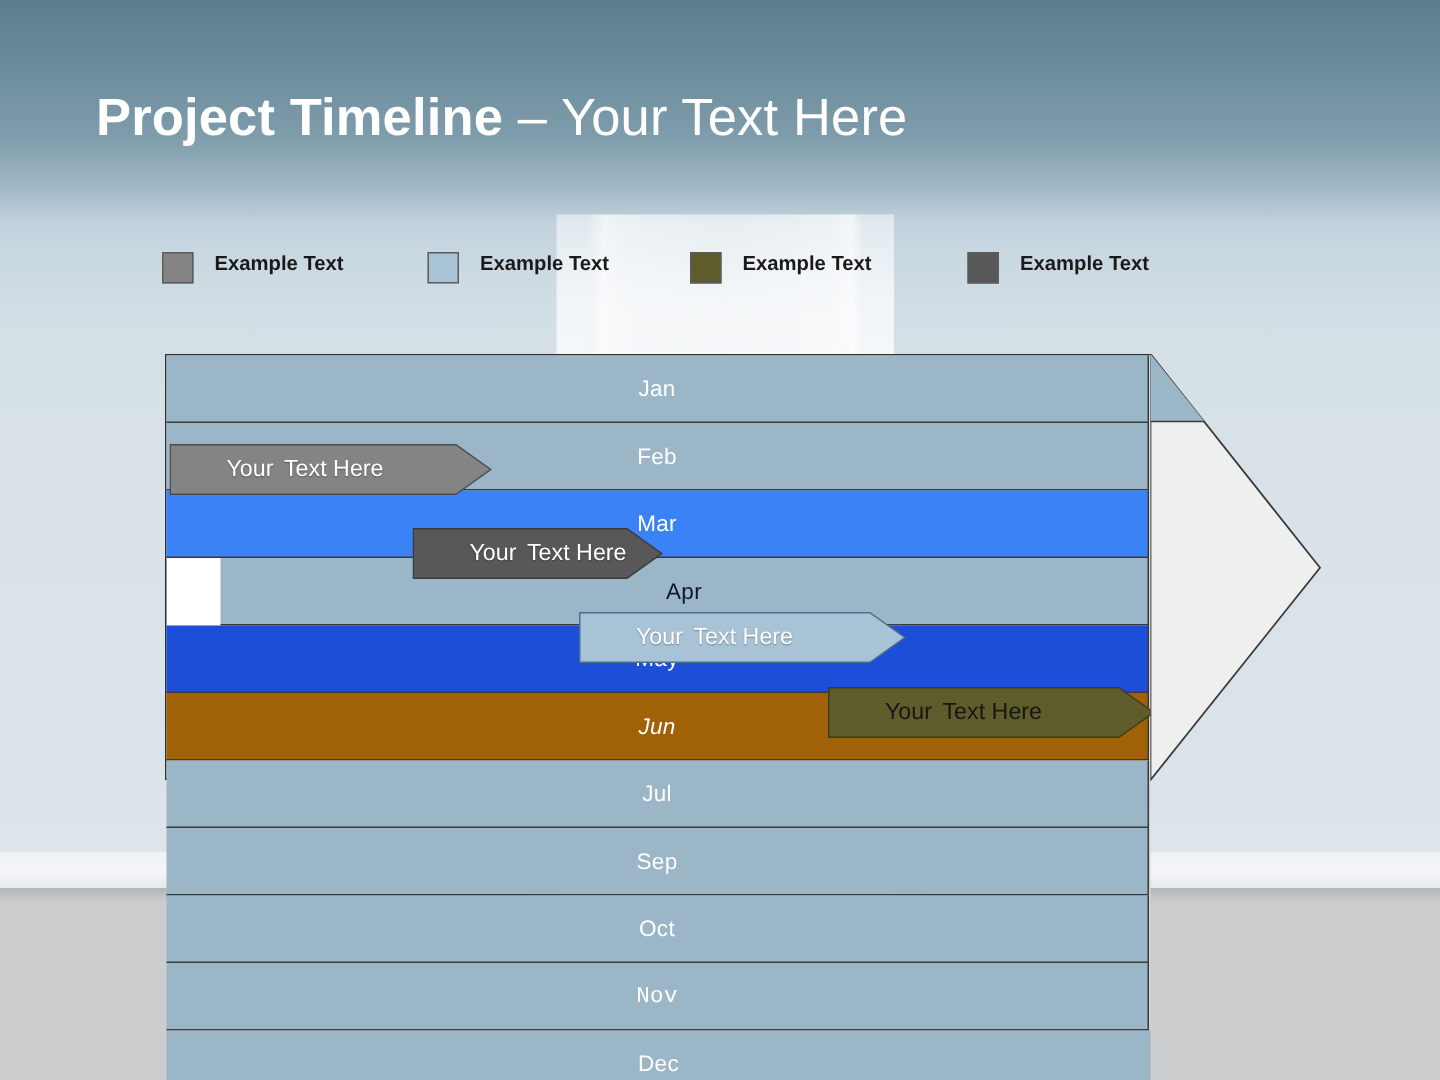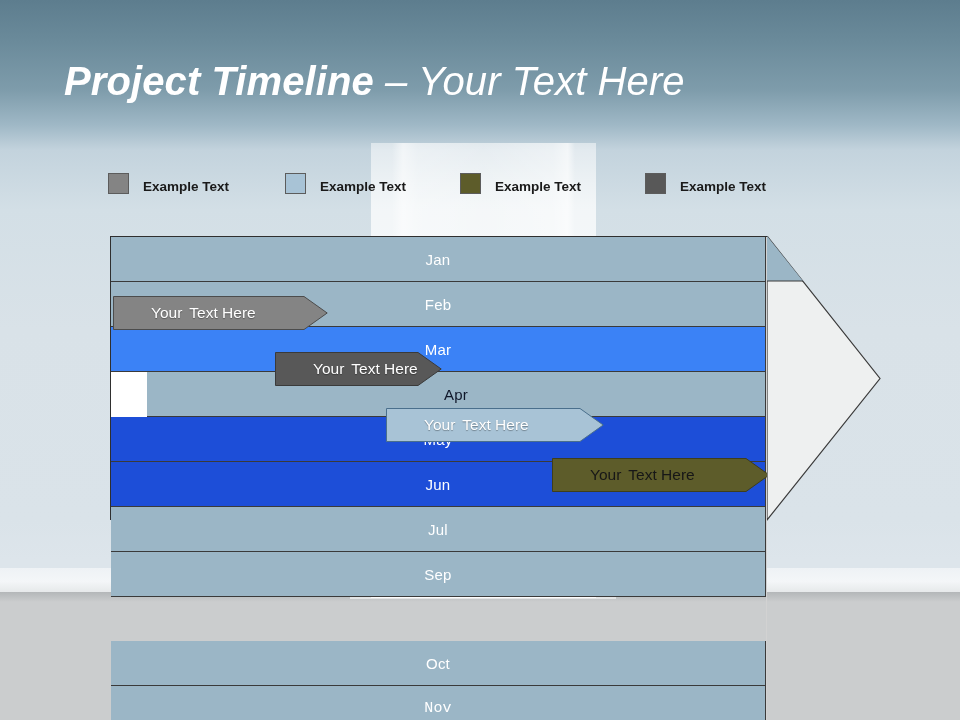--- a/index.html
+++ b/index.html
@@ -86,42 +86,41 @@
     left: 0; top: 592px;
     width: 960px; height: 10px;
     background: linear-gradient(to bottom, rgba(150,155,158,0.45), rgba(203,205,206,0));
   }
 
   
   #title {
     position: absolute;
     left: 64px;
     top: 59px;
-    font-size: 40px;
+    font-size: 35px;
     color: #ffffff;
     letter-spacing: 0.1px;
     white-space: nowrap;
-    font-style: italic;
   }
   #title .bold { font-weight: bold; }
   #title .light { font-weight: normal; }
 
   
   #legend {
     position: absolute;
     left: 108px;
     top: 168px;
     width: 700px;
     height: 28px;
   }
   .legend-item {
     position: absolute;
     top: 0;
     display: flex;
-    align-items: flex-end;
+    align-items: flex-start;
     height: 26px;
     white-space: nowrap;
   }
   .legend-swatch {
     width: 21px;
     height: 21px;
     border: 1px solid #5c5c5c;
     box-sizing: border-box;
     flex: 0 0 auto;
   }
@@ -256,30 +255,30 @@
         <div class="col shade">
           <div class="col-head" style="background: #3b82f6; color: rgb(255, 255, 255);">Mar</div>
         </div>
         <div class="col">
           <div class="col-head" style="background: rgb(155, 182, 198); color: #0f172a; margin-left: 36px;">Apr</div>
         </div>
         <div class="col shade">
           <div class="col-head" style="background: #1d4ed8; color: rgb(255, 255, 255);">May</div>
         </div>
         <div class="col">
-          <div class="col-head" style="background: #1d4ed8; color: rgb(255, 255, 255);">Jun</div>
+          <div class="col-head" style="background: #a16207; color: rgb(255, 255, 255); font-style: italic;">Jun</div>
         </div>
         <div class="col shade">
           <div class="col-head" style="background: rgb(155, 182, 198); color: rgb(255, 255, 255);">Jul</div>
         </div>
         <div class="col shade">
           <div class="col-head" style="background: rgb(155, 182, 198); color: rgb(255, 255, 255);">Sep</div>
         </div>
         <div class="col">
-          <div class="col-head" style="background: rgb(155, 182, 198); color: rgb(255, 255, 255); margin-top: 44px;">Oct</div>
+          <div class="col-head" style="background: rgb(155, 182, 198); color: rgb(255, 255, 255);">Oct</div>
         </div>
         <div class="col shade">
           <div class="col-head" style="background: rgb(155, 182, 198); color: rgb(255, 255, 255); font-family: Liberation Mono, monospace;">Nov</div>
         </div>
         <div class="col">
           <div class="col-head" style="background: rgb(155, 182, 198); color: rgb(255, 255, 255);">Dec</div>
         </div>
       </div>
   <div class="bar light-text" style="left: 2px; top: 59px; width: 215px;">
         <svg width="215" height="34" viewBox="0 0 215 34">

